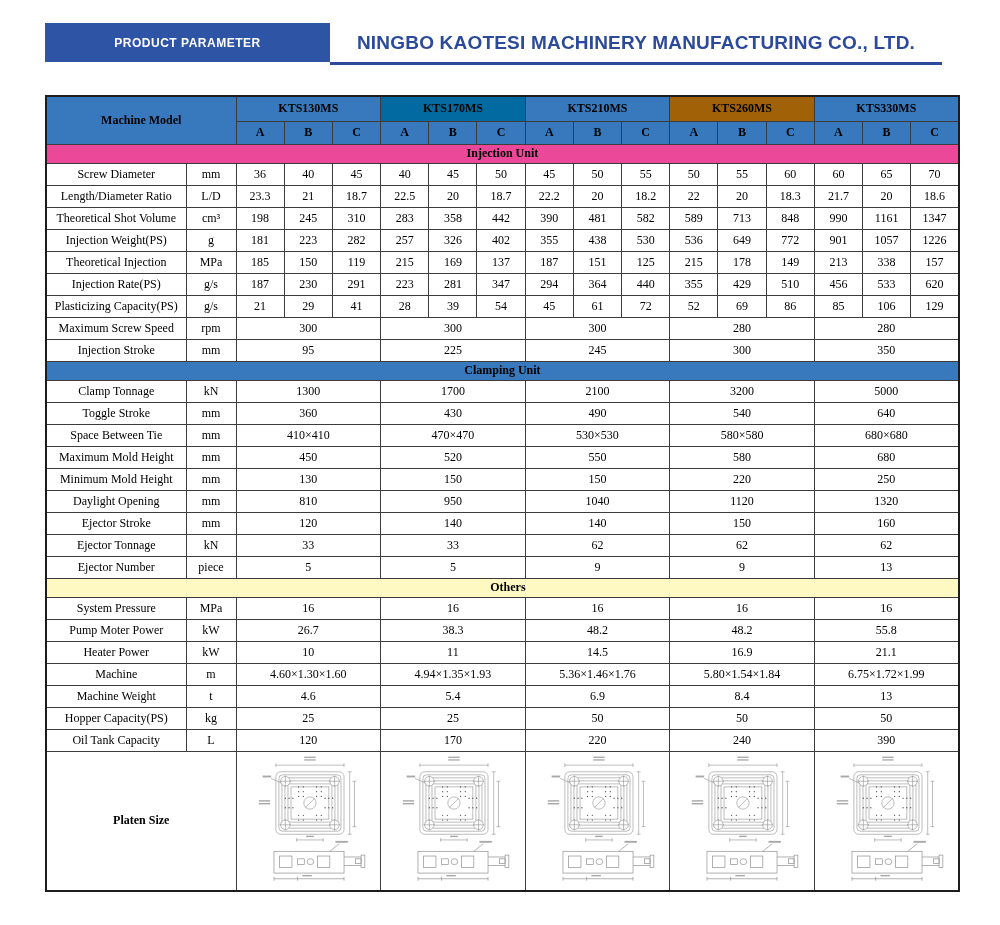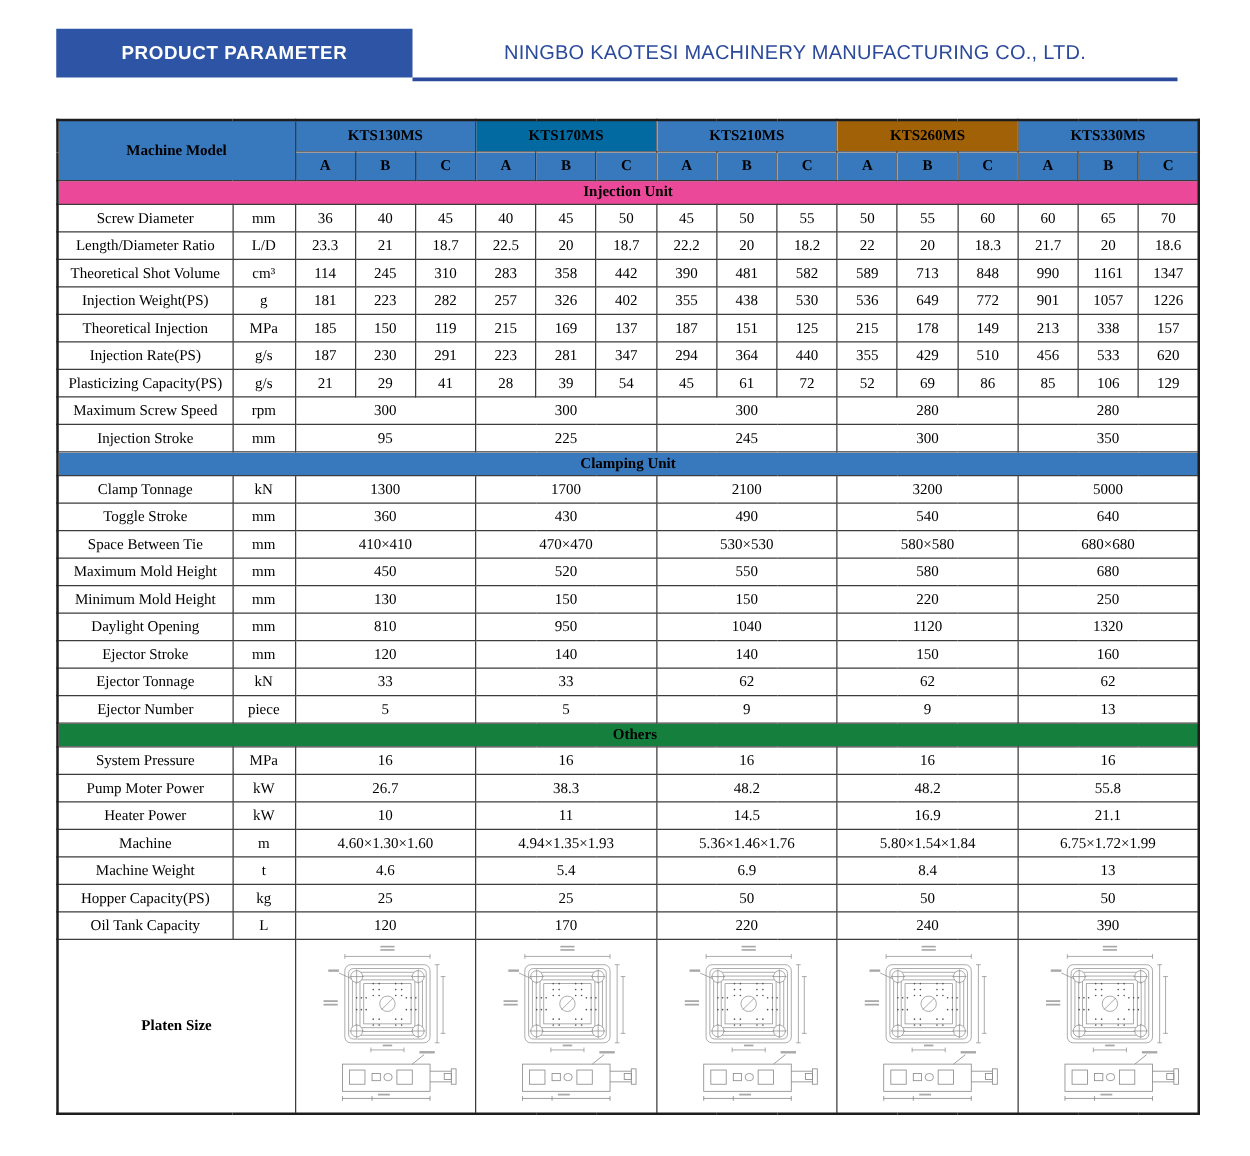--- a/index.html
+++ b/index.html
@@ -7,27 +7,27 @@
     position:relative;
     width:1000px;height:925px;
     font-family:"Liberation Serif", serif;
     -webkit-font-smoothing:antialiased;
   }
   
   .banner{
     position:absolute;left:45px;top:23px;width:285px;height:39px;
     display:flex;align-items:center;justify-content:center;
     color:#fff;font-family:"Liberation Sans",sans-serif;
-    font-weight:bold;font-size:15px;letter-spacing:.5px;
+    font-weight:bold;font-size:12px;letter-spacing:.5px;
   }
   .company{
     position:absolute;left:330px;top:23px;width:612px;height:39px;
     display:flex;align-items:center;justify-content:center;
-    font-family:"Liberation Sans",sans-serif;font-weight:normal;
-    font-size:16px;letter-spacing:.2px;
+    font-family:"Liberation Sans",sans-serif;font-weight:bold;
+    font-size:19px;letter-spacing:.2px;
   }
   .rule{position:absolute;left:330px;top:62px;width:612px;height:3px;}
   
   .spec-wrap{position:absolute;left:45px;top:95px;}
   table.spec{
     border-collapse:collapse;table-layout:fixed;width:913px;
     border:2px solid #1d1d1d;
   }
   table.spec td,table.spec th{
     border:1px solid #3c3c3c;padding:0 1px;overflow:hidden;
@@ -143,21 +143,21 @@
           <td class="val">22</td>
           <td class="val">20</td>
           <td class="val">18.3</td>
           <td class="val">21.7</td>
           <td class="val">20</td>
           <td class="val">18.6</td>
         </tr>
         <tr class="datarow">
           <td class="rowlabel">Theoretical Shot Volume</td>
           <td class="rowunit">cm³</td>
-          <td class="val">114</td>
+          <td class="val">198</td>
           <td class="val">245</td>
           <td class="val">310</td>
           <td class="val">283</td>
           <td class="val">358</td>
           <td class="val">442</td>
           <td class="val">390</td>
           <td class="val">481</td>
           <td class="val">582</td>
           <td class="val">589</td>
           <td class="val">713</td>
@@ -338,21 +338,21 @@
         <tr class="datarow">
           <td class="rowlabel">Ejector Number</td>
           <td class="rowunit">piece</td>
           <td class="val" colspan="3">5</td>
           <td class="val" colspan="3">5</td>
           <td class="val" colspan="3">9</td>
           <td class="val" colspan="3">9</td>
           <td class="val" colspan="3">13</td>
         </tr>
         <tr>
-          <td class="section" colspan="17" style="background: #15803d; padding-left: 12px;">Others</td>
+          <td class="section" colspan="17" style="background: #fef9c3; padding-left: 12px;">Others</td>
         </tr>
         <tr class="datarow">
           <td class="rowlabel">System Pressure</td>
           <td class="rowunit">MPa</td>
           <td class="val" colspan="3">16</td>
           <td class="val" colspan="3">16</td>
           <td class="val" colspan="3">16</td>
           <td class="val" colspan="3">16</td>
           <td class="val" colspan="3">16</td>
         </tr>

